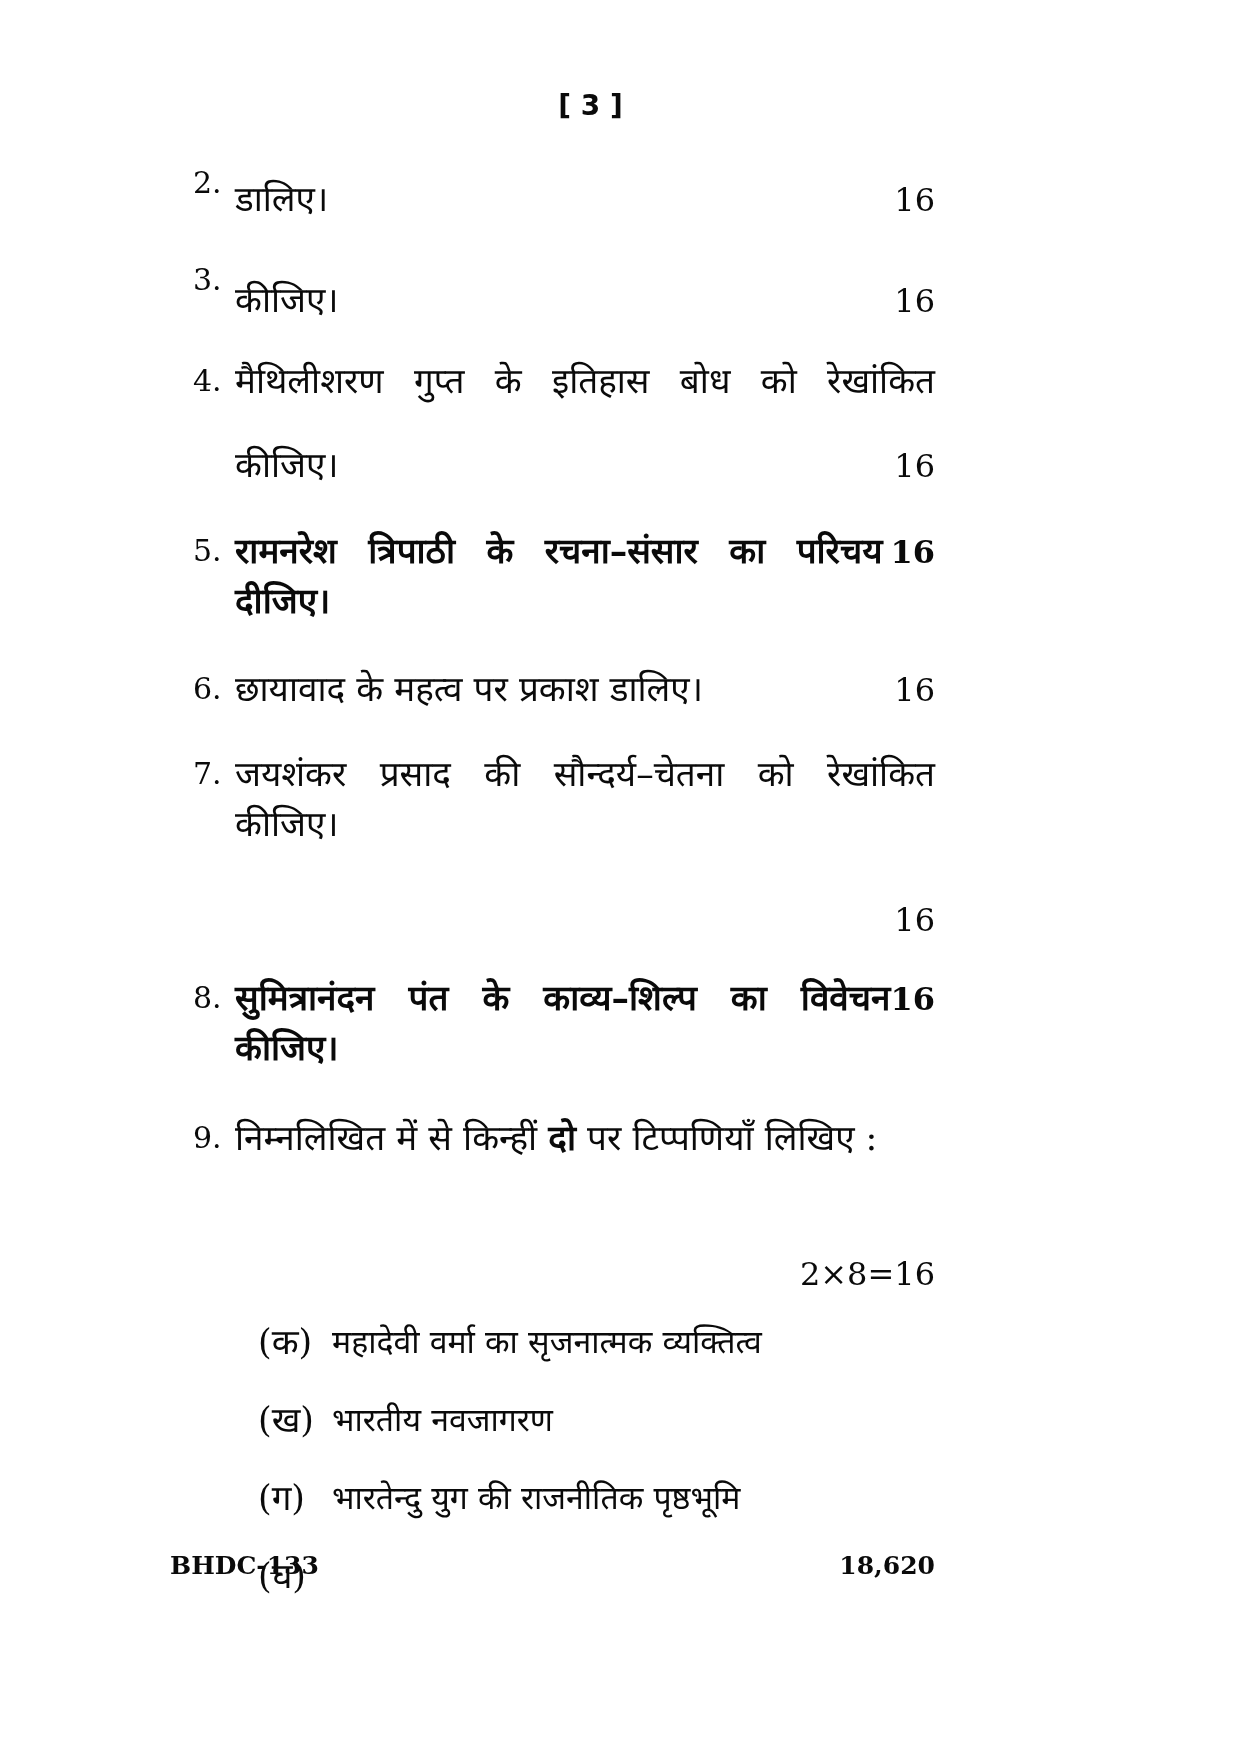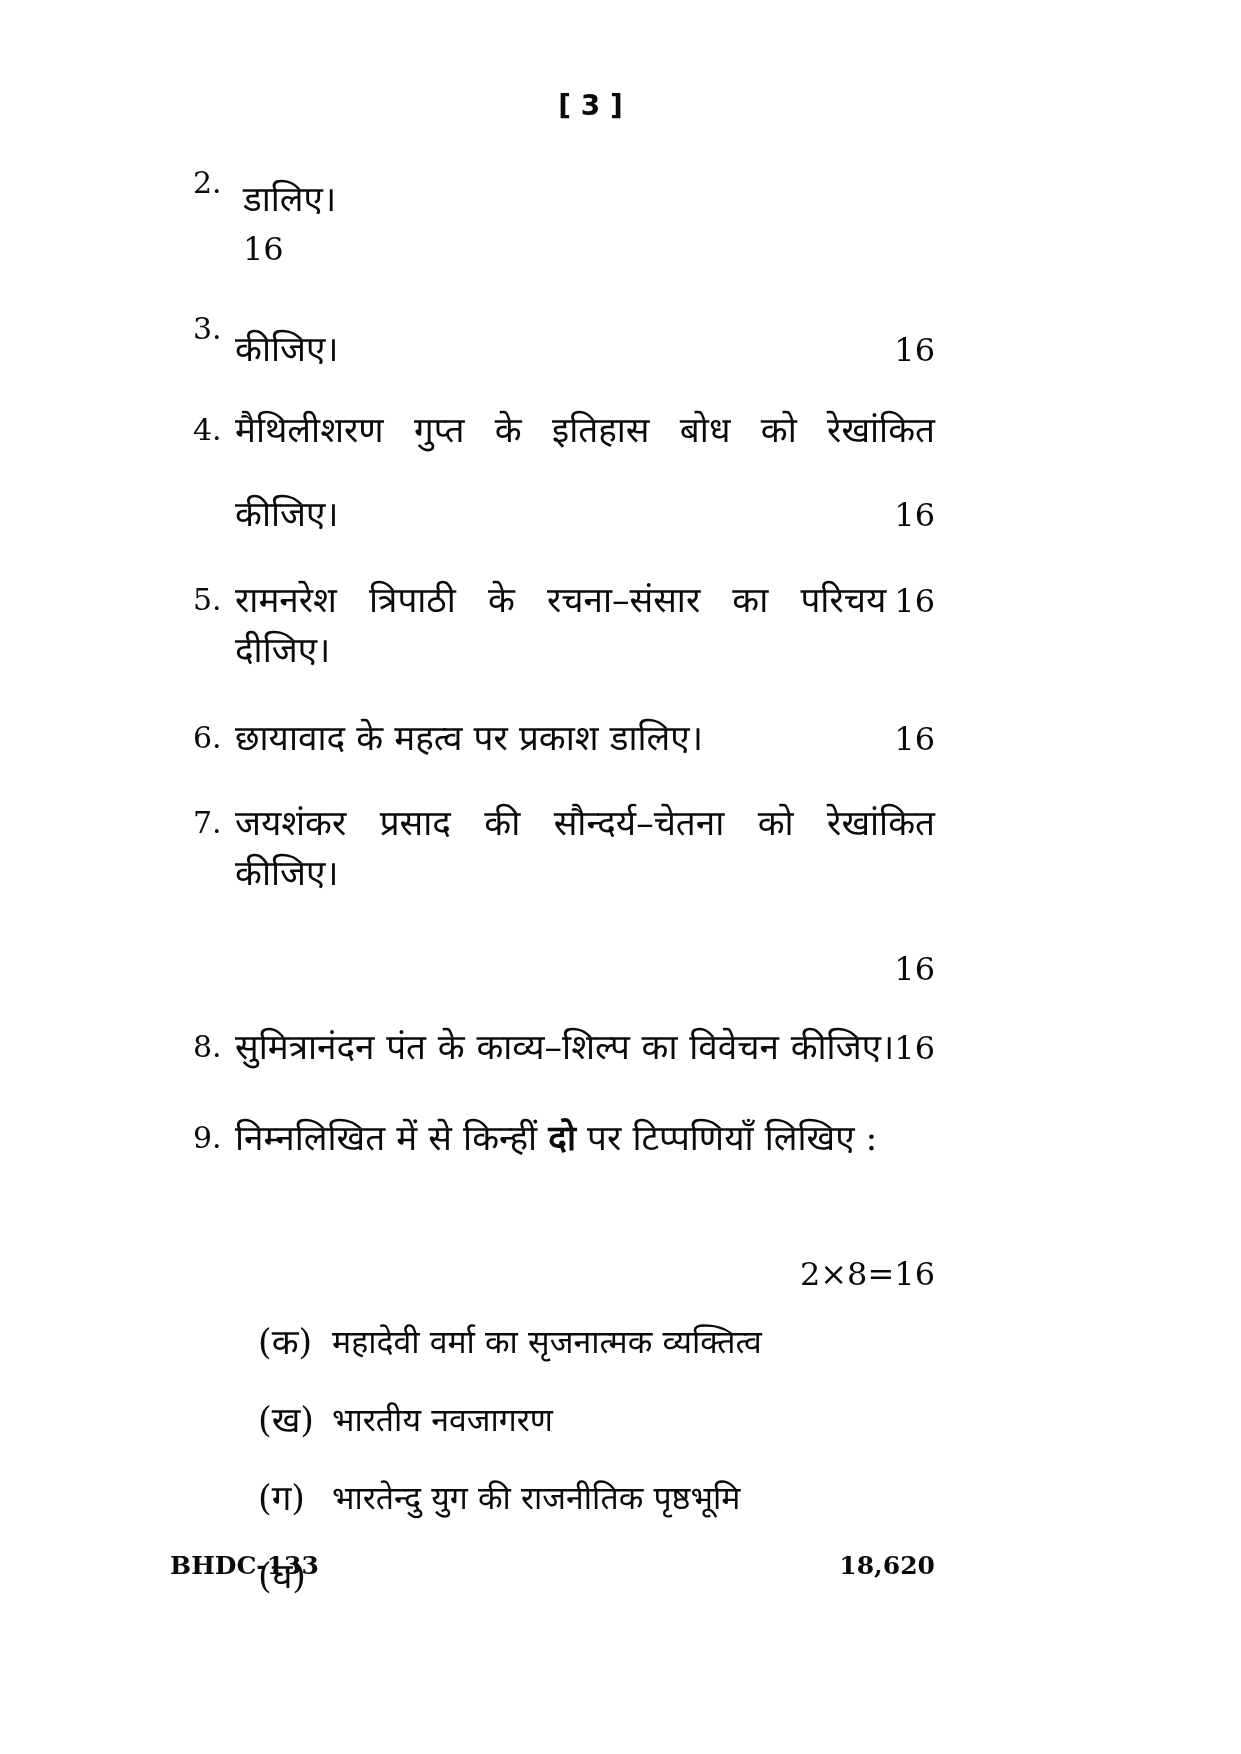--- a/index.html
+++ b/index.html
@@ -32,33 +32,33 @@
     flex-shrink:0;
     padding-left:23px;
     font-size:30px;
     line-height:50px;
     box-sizing:content-box;
   }
   .qbody{flex:1;min-width:0;}
   .tline{font-size:35px;line-height:50px;}
   .jline{text-align:justify;text-align-last:justify;}
   .lastline{display:flex;justify-content:space-between;align-items:baseline;}
-  .fillline{display:flex;align-items:baseline;}
+  .fillline{display:flex;align-items:baseline;font-weight:bold;}
   .fillline .ftext{flex:1;text-align:justify;text-align-last:justify;}
   .marks{
     font-size:32px;
     line-height:50px;
     font-family:"DejaVu Serif","Liberation Serif",serif;
     white-space:nowrap;
     margin-left:8px;
   }
   .marksline{text-align:right;font-size:32px;line-height:50px;}
   .mt34{margin-top:34px;}
   .mt30{margin-top:30px;}
-  .mt16{margin-top:16px;flex-direction:column;}
+  .mt16{margin-top:16px;}
   .mt20{margin-top:20px;}
   .mt35{margin-top:35px;}
   .mt38{margin-top:38px;}
   .mt46{margin-top:46px;}
   .mt28{margin-top:28px;}
   .mt40{margin-top:40px;}
   .mt54{margin-top:86px;}
   .mt18{margin-top:18px;}
   .mtL34{margin-top:34px;}
   .subitem{display:flex;align-items:flex-start;margin-left:88px;}

